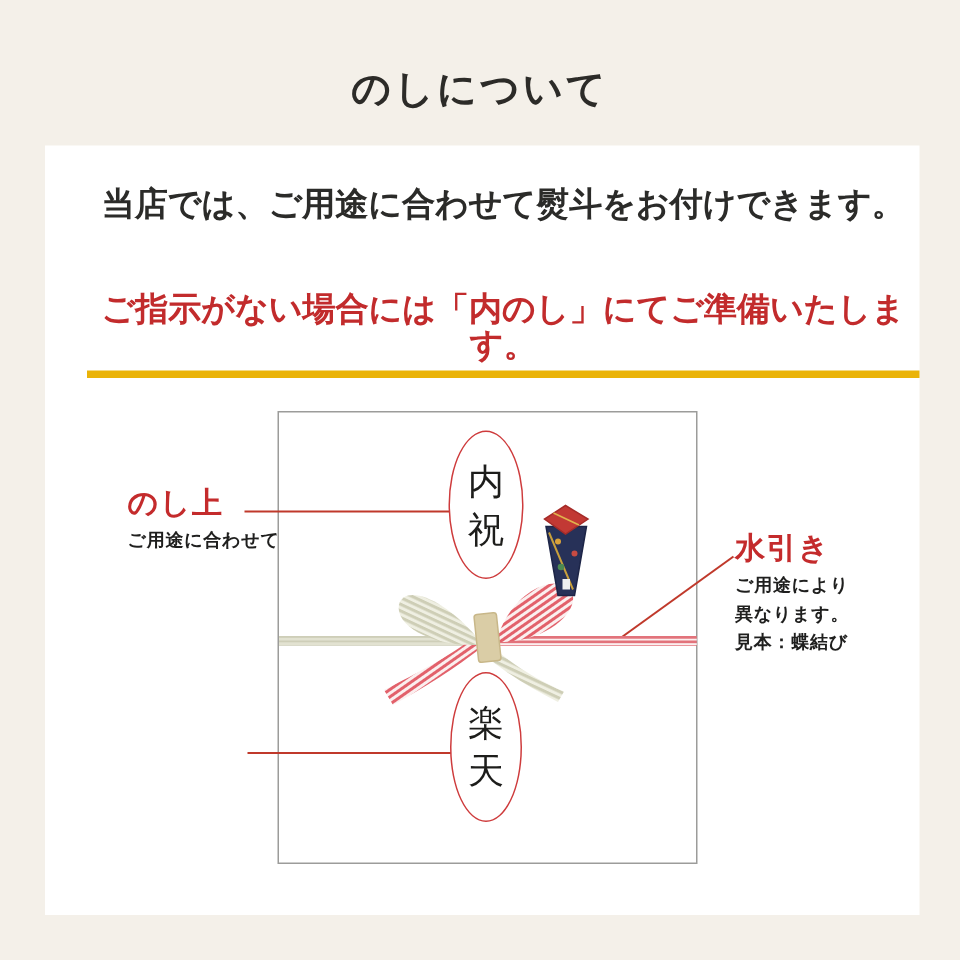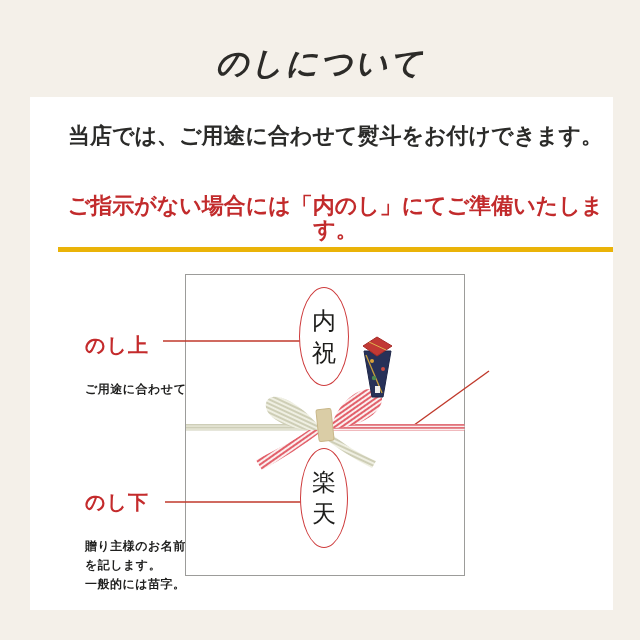--- a/index.html
+++ b/index.html
@@ -10,25 +10,24 @@
     position: relative;
     width: 640px; height: 640px;
     background: #F4F0E9;
     overflow: hidden;
   }
 
   .page-title {
     position: absolute;
     left: 0; top: 42px; width: 100%;
     text-align: center;
-    font-size: 32px;
+    font-size: 26px;
     font-weight: 700;
     letter-spacing: 2px;
     color: #2C2B28;
-    font-style: italic;
   }
 
   .card {
     position: absolute;
     left: 30px; top: 97px;
     width: 583px; height: 513px;
     background: #FFFFFF;
   }
 
   .intro-line {
@@ -87,28 +86,28 @@
   }
 
   .callout { position: absolute; z-index: 4; }
   .callout-title {
     font-size: 20px;
     font-weight: 700;
     color: #C42B2C;
     letter-spacing: 1px;
   }
   .callout-desc {
-    margin-top: 21px;
+    margin-top: 2px;
     font-size: 12px;
     font-weight: 700;
     color: #1F1F1E;
     line-height: 19px;
     letter-spacing: 0.5px;
   }
-  .callout.top-left { left: 55px; top: 235px; }
+  .callout.top-left { left: 55px; top: 225px; }
   .callout.bottom-left { left: 55px; top: 392px; }
   .callout.right { left: 460px; top: 255px; }
 </style>
 </head>
 <body>
 
 <div class="page">
 
   <div class="page-title">のしについて</div>
 
@@ -187,24 +186,24 @@
       <div class="sample-char">天</div>
     </div>
 
     <div class="callout top-left">
       <div class="callout-title">のし上</div>
       <div class="callout-desc">
         <div>ご用途に合わせて</div>
       </div>
     </div>
 
-    <div class="callout bottom-left">
-      <div class="callout-title">のし下</div>
+
+    <div class="callout right">
+      <div class="callout-title">水引き</div>
       <div class="callout-desc">
-        <div>贈り主様のお名前</div>
-        <div>を記します。</div>
-        <div>一般的には苗字。</div>
+        <div>ご用途により</div>
+        <div>異なります。</div>
+        <div>見本：蝶結び</div>
       </div>
     </div>
-
 
   </div>
 </div>
 
 </body></html>

